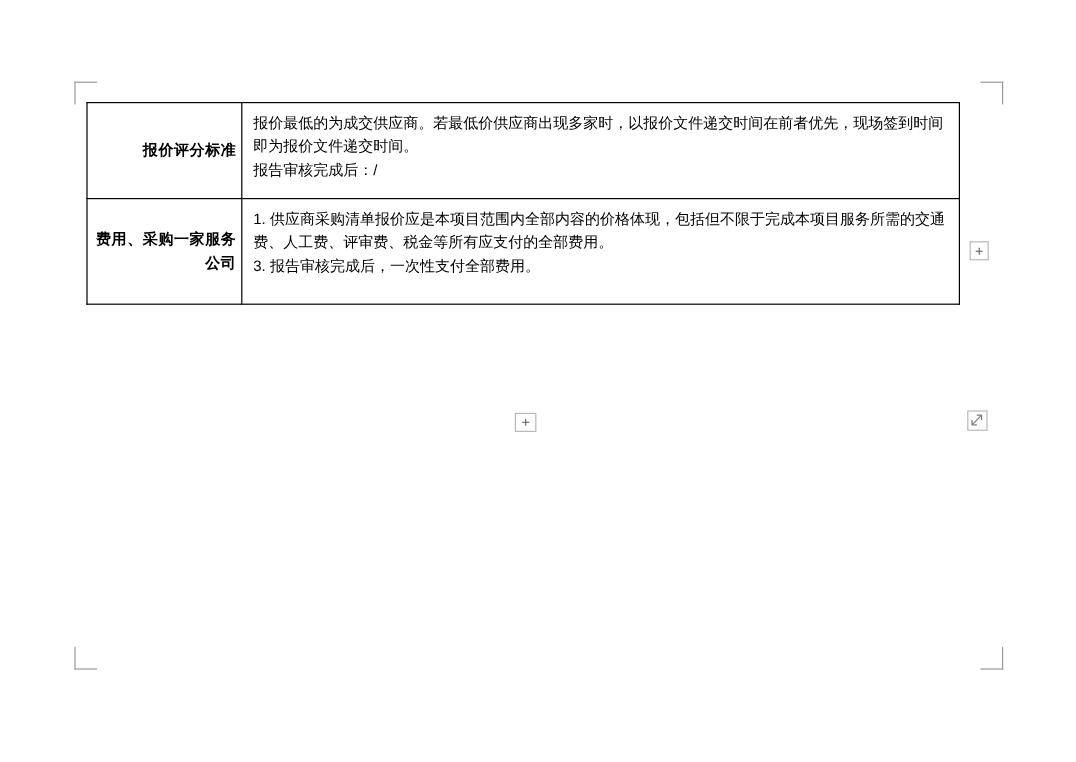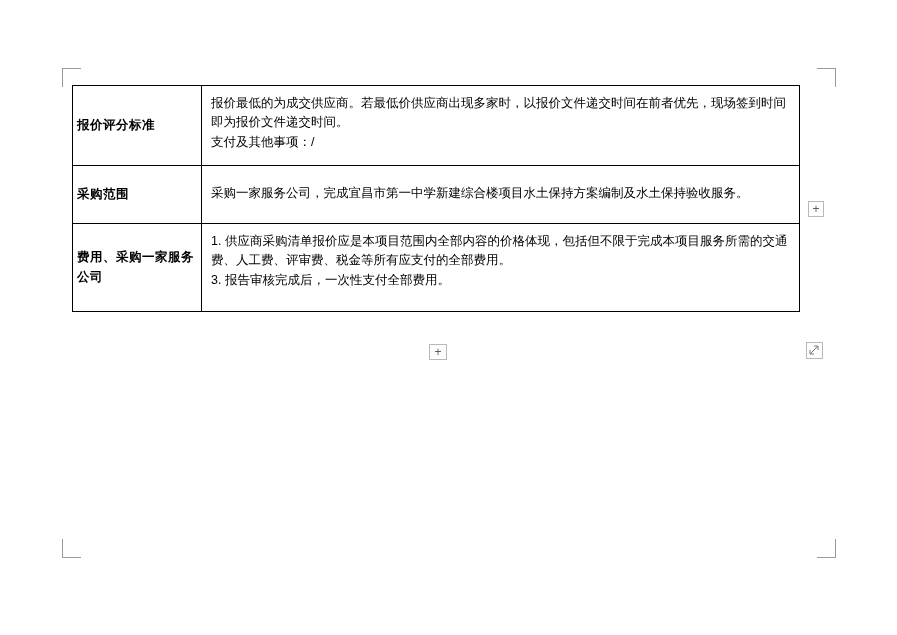--- a/index.html
+++ b/index.html
@@ -46,21 +46,21 @@
   .doc-table td {
     border: 1px solid #000000;
     padding: 8px 9px 9px 9px;
     vertical-align: top;
     font-size: 12.5px;
     line-height: 1.55;
     color: #000000;
   }
   .doc-table td.label {
     width: 120px;
-    text-align: left;
+    text-align: right;
     vertical-align: middle;
     font-weight: bold;
     padding: 8px 4px;
     letter-spacing: 0.5px;
   }
   .doc-table td.body p {
     margin: 0;
   }
   .row-1 .body { height: 62px; }
   .row-2 .body { height: 40px; vertical-align: middle; }
@@ -123,27 +123,21 @@
   <div class="crop tr"></div>
   <div class="crop bl"></div>
   <div class="crop br"></div>
 
   <table class="doc-table">
     <tbody>
       <tr class="row-1">
         <td class="label">报价评分标准</td>
         <td class="body">
           <p>报价最低的为成交供应商。若最低价供应商出现多家时，以报价文件递交时间在前者优先，现场签到时间即为报价文件递交时间。</p>
-          <p>支付及其他事项：/</p>
-        </td>
-      </tr>
-      <tr class="row-2">
-        <td class="label">采购范围</td>
-        <td class="body cell-center-middle">
-          <p>采购一家服务公司，完成宜昌市第一中学新建综合楼项目水土保持方案编制及水土保持验收服务。</p>
+          <p>报告审核完成后：/</p>
         </td>
       </tr>
       <tr class="row-3">
         <td class="label">费用、采购一家服务公司</td>
         <td class="body">
           <p>1. 供应商采购清单报价应是本项目范围内全部内容的价格体现，包括但不限于完成本项目服务所需的交通费、人工费、评审费、税金等所有应支付的全部费用。</p>
           <p>3. 报告审核完成后，一次性支付全部费用。</p>
         </td>
       </tr>
     </tbody>

